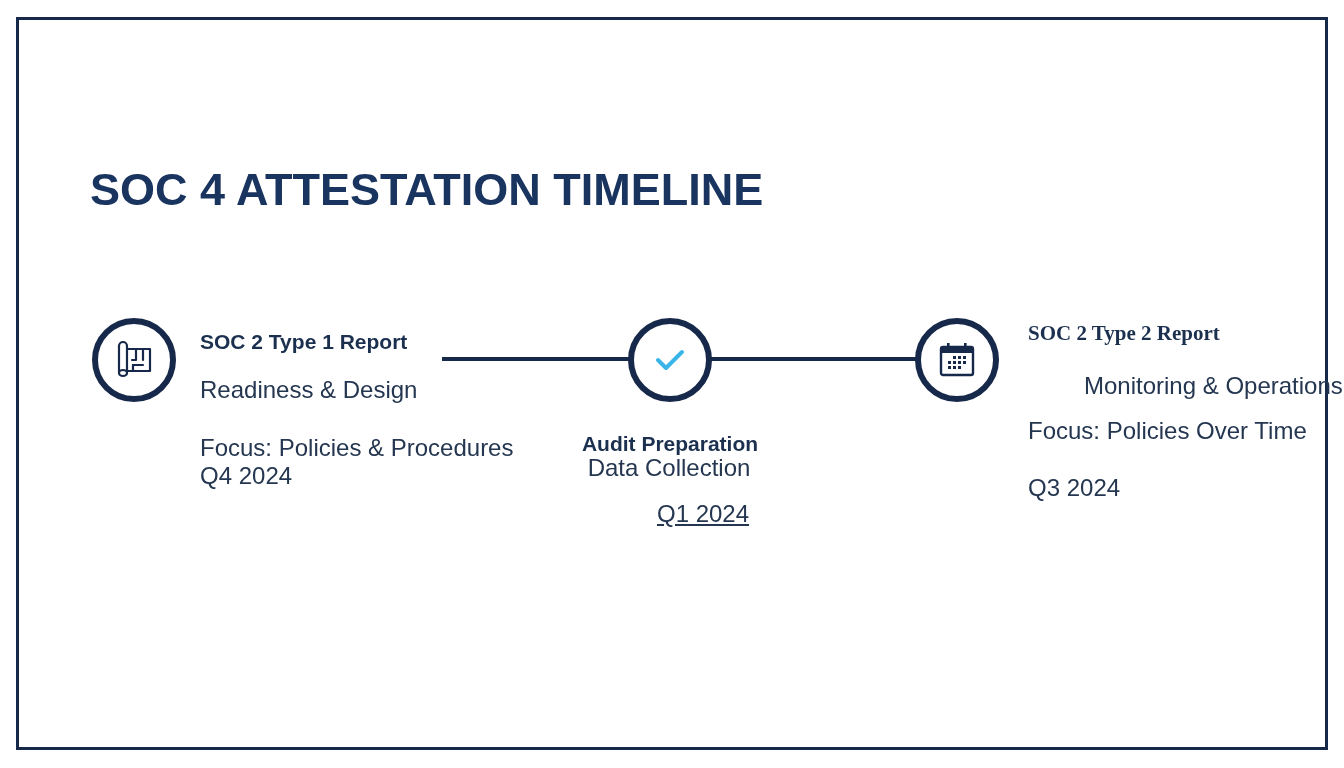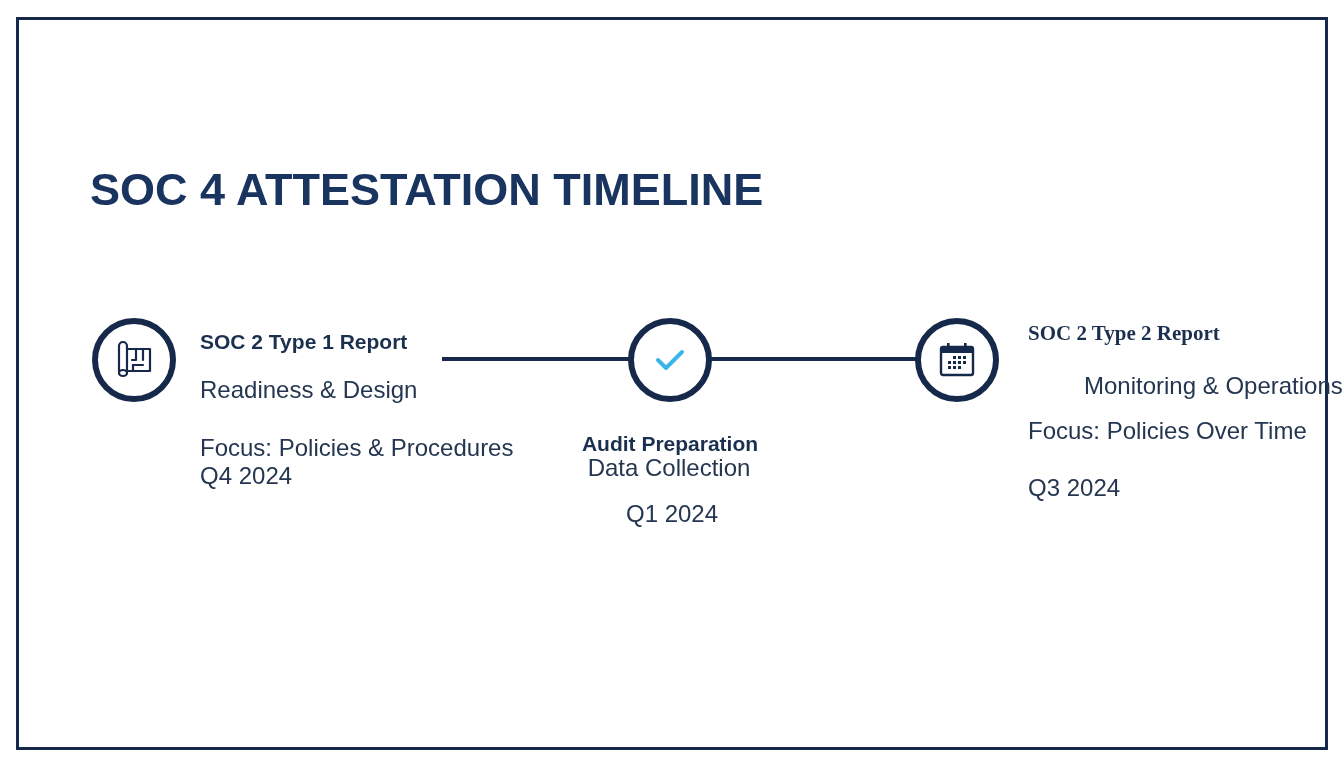--- a/index.html
+++ b/index.html
@@ -41,21 +41,21 @@
 <div class="txt" style="left:200px; top:434px;">Focus: Policies &amp; Procedures</div>
 <div class="txt" style="left:200px; top:462px;">Q4 2024</div>
 
 <div class="circle c2">
   <svg width="40" height="40" viewBox="0 0 40 40" fill="none" stroke="#3bb5e8" stroke-width="4" stroke-linecap="round" stroke-linejoin="round">
     <path d="M8 20 L16 28 L32 12"></path>
   </svg>
 </div>
 <div class="head center" style="left:670px; top:432px;">Audit Preparation</div>
 <div class="txt center" style="left:669px; top:446px;margin-top:8px;">Data Collection</div>
-<div class="txt center" style="left:672px; top:500px;">Q1 2024</div>
+<div class="txt center" style="left:703px; top:500px;text-decoration:underline;">Q1 2024</div>
 
 <div class="circle c3">
   <svg width="42" height="42" viewBox="0 0 42 42">
     <rect x="5" y="8" width="32" height="28" rx="2" fill="none" stroke="#17294a" stroke-width="2.4"></rect>
     <rect x="5" y="8" width="32" height="6" fill="#17294a"></rect>
     <rect x="11" y="4" width="2.6" height="7" fill="#17294a"></rect>
     <rect x="28" y="4" width="2.6" height="7" fill="#17294a"></rect>
     <g fill="#17294a">
       <rect x="17" y="17" width="3" height="3"></rect>
         <rect x="22" y="17" width="3" height="3"></rect>

